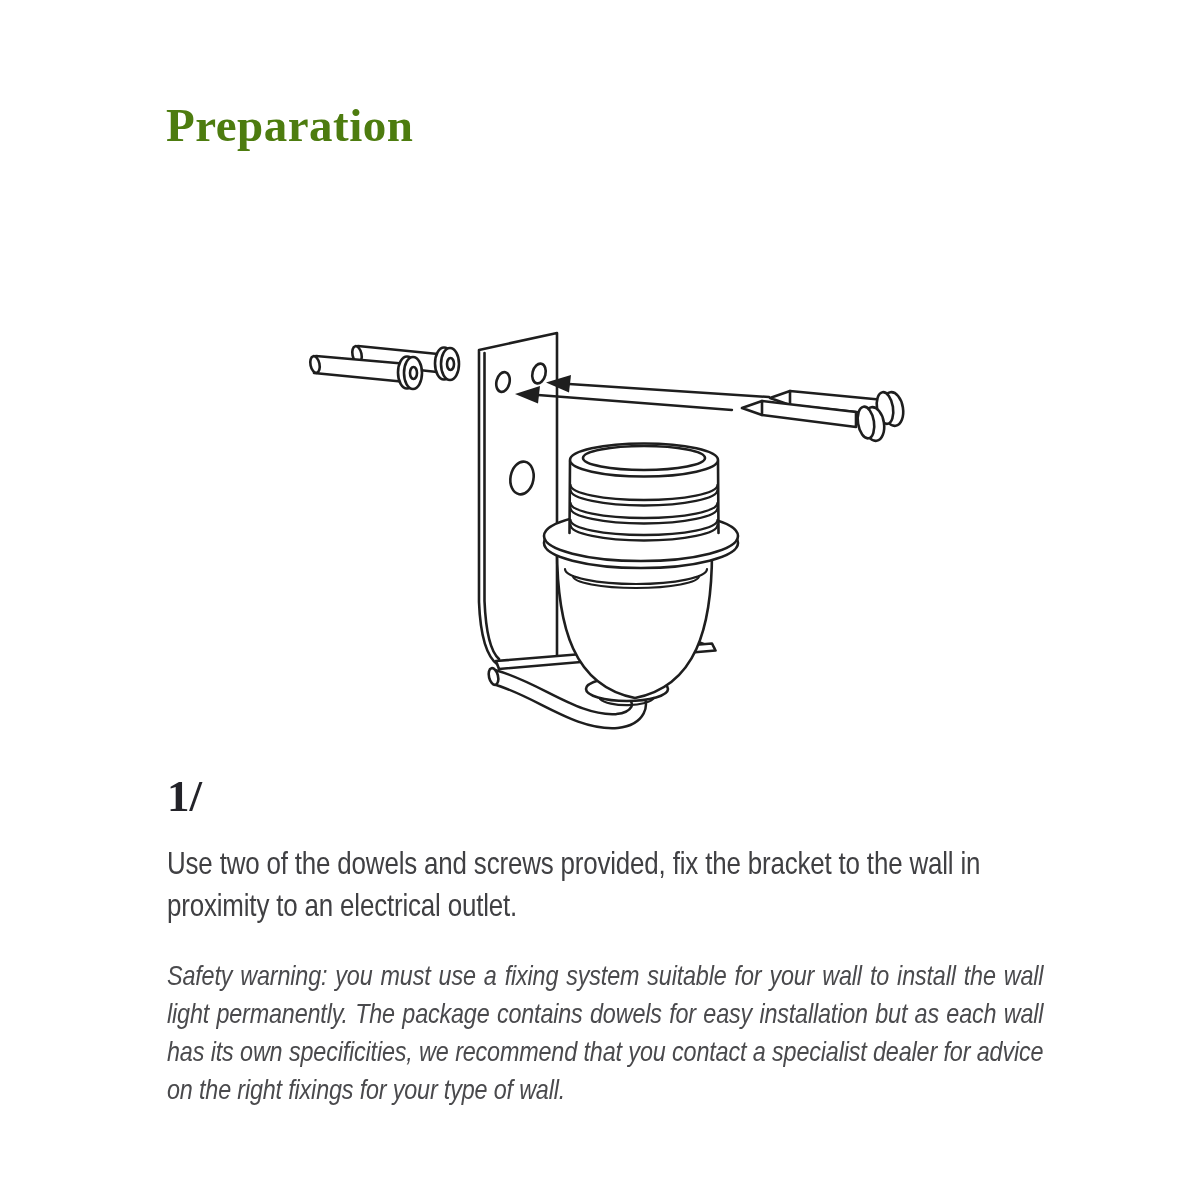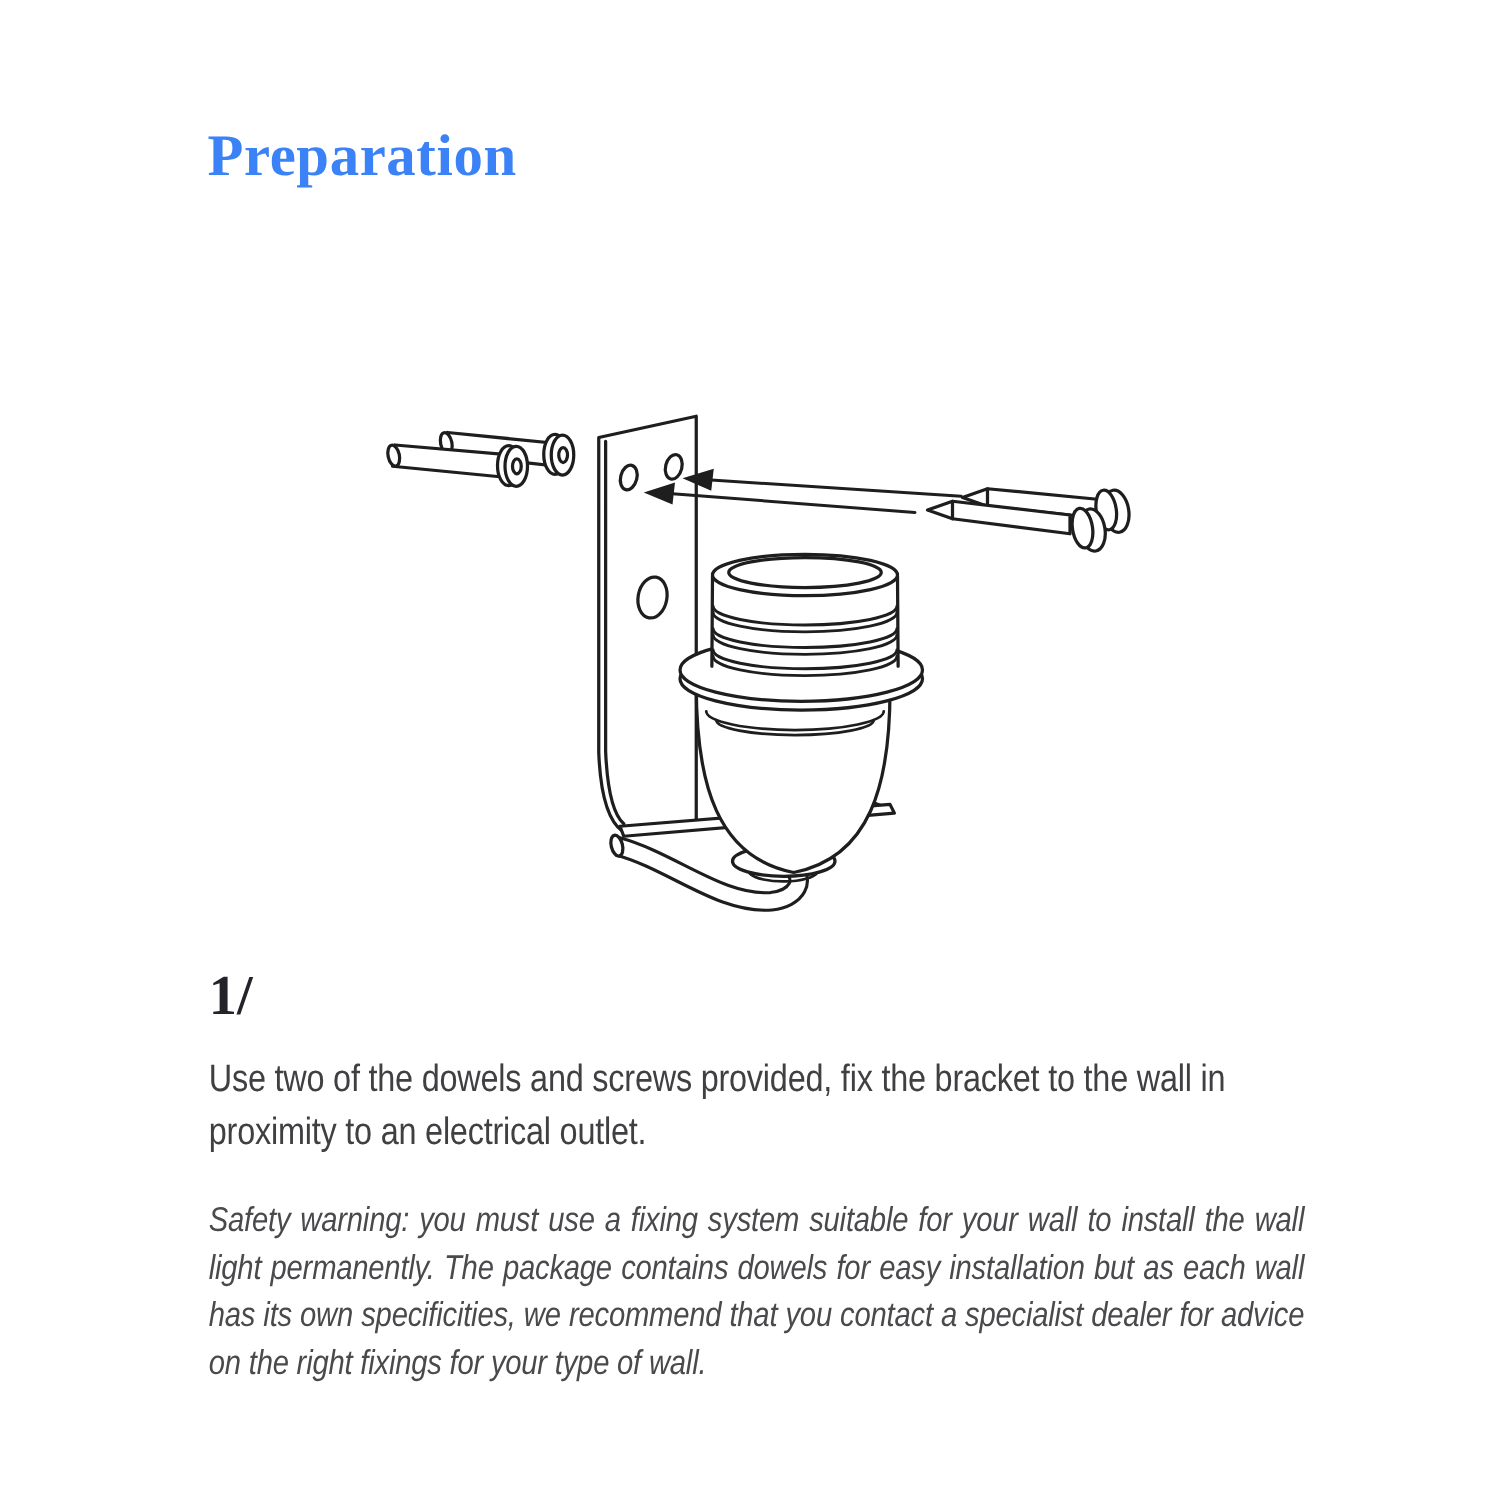--- a/index.html
+++ b/index.html
@@ -12,21 +12,21 @@
     font-family:"Liberation Sans", sans-serif;
   }
   .title{
     position:absolute;
     left:166px; top:97px;
     font-family:"Liberation Serif", serif;
     font-weight:700;
     font-size:47px;
     line-height:56px;
     letter-spacing:0.5px;
-    color:#3b82f6;
+    color:#4d7c0f;
   }
   .step-number{
     position:absolute;
     left:167px; top:769px;
     font-family:"Liberation Serif", serif;
     font-weight:700;
     font-size:45px;
     line-height:54px;
     color:#232329;
   }

